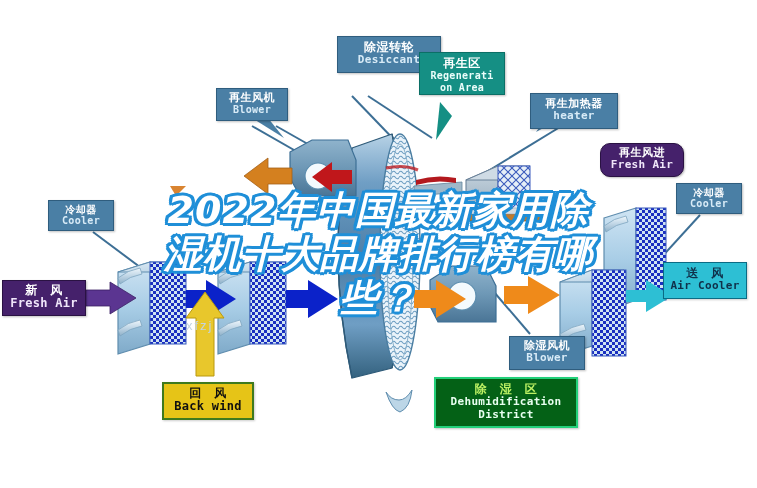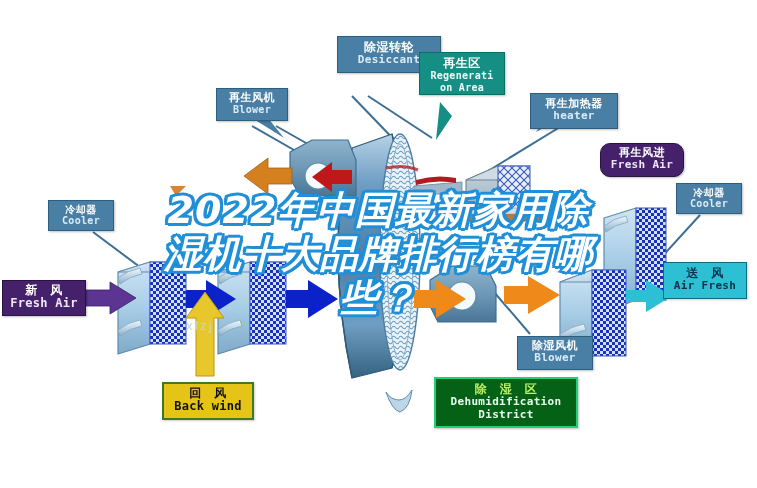--- a/index.html
+++ b/index.html
@@ -108,21 +108,21 @@
   #lbl-desiccant   { left:293px; top:36px;  width:104px;  padding:4px 5px 5px;margin-left:44px; }
   #lbl-regen-blower{ left:216px; top:88px;  width:72px;  padding:3px 4px 4px; }
   #lbl-regen-area  { left:419px; top:52px;  width:86px;  padding:4px 4px 1px; }
   #lbl-heater      { left:530px; top:93px;  width:88px;  padding:4px 4px 5px; }
   #lbl-exhaust     { left:168px; top:152px; width:80px;  padding:3px 4px 4px; }
   #lbl-cooler-l    { left:48px;  top:200px; width:66px;  padding:3px 4px 4px; }
   #lbl-fresh-regen { left:600px; top:143px; width:84px;  padding:3px 4px 4px;border-radius:10px; }
   #lbl-cooler-r    { left:676px; top:183px; width:66px;  padding:3px 4px 4px; }
   #lbl-fresh-air   { left:2px;   top:280px; width:84px;  padding:3px 5px 4px; }
   #lbl-air-supply  { left:663px; top:262px; width:84px;  padding:4px 5px 5px; }
-  #lbl-dehum-blower{ left:509px; top:336px; width:76px;  padding:3px 12px 4px;margin-left:8px; }
+  #lbl-dehum-blower{ left:509px; top:336px; width:76px;  padding:3px 12px 4px; }
   #lbl-dehum-dist  { left:434px; top:377px; width:144px; padding:4px 5px 5px; }
   #lbl-back-wind   { left:162px; top:382px; width:92px;  padding:3px 5px 4px; }
 
   .fs11 { font-size: 11px; }
   .fs10 { font-size: 10px; }
   .fs12 { font-size: 12px; }
 
   
   #headline {
     position: absolute;
@@ -383,21 +383,21 @@
     <span class="label-en fs10">Cooler</span>
   </div>
 
   <div class="label-box lb-purple" id="lbl-fresh-air">
     <span class="label-cn fs12">新　风</span>
     <span class="label-en fs12">Fresh Air</span>
   </div>
 
   <div class="label-box lb-cyan" id="lbl-air-supply">
     <span class="label-cn fs12">送　风</span>
-    <span class="label-en fs11">Air Fresh</span>
+    <span class="label-en fs11">Air Cooler</span>
   </div>
 
   <div class="label-box lb-steel" id="lbl-dehum-blower">
     <span class="label-cn fs11">除湿风机</span>
     <span class="label-en fs11">Blower</span>
   </div>
 
   <div class="label-box lb-green" id="lbl-dehum-dist">
     <span class="label-cn fs12">除　湿　区</span>
     <span class="label-en fs11">Dehumidification</span>

